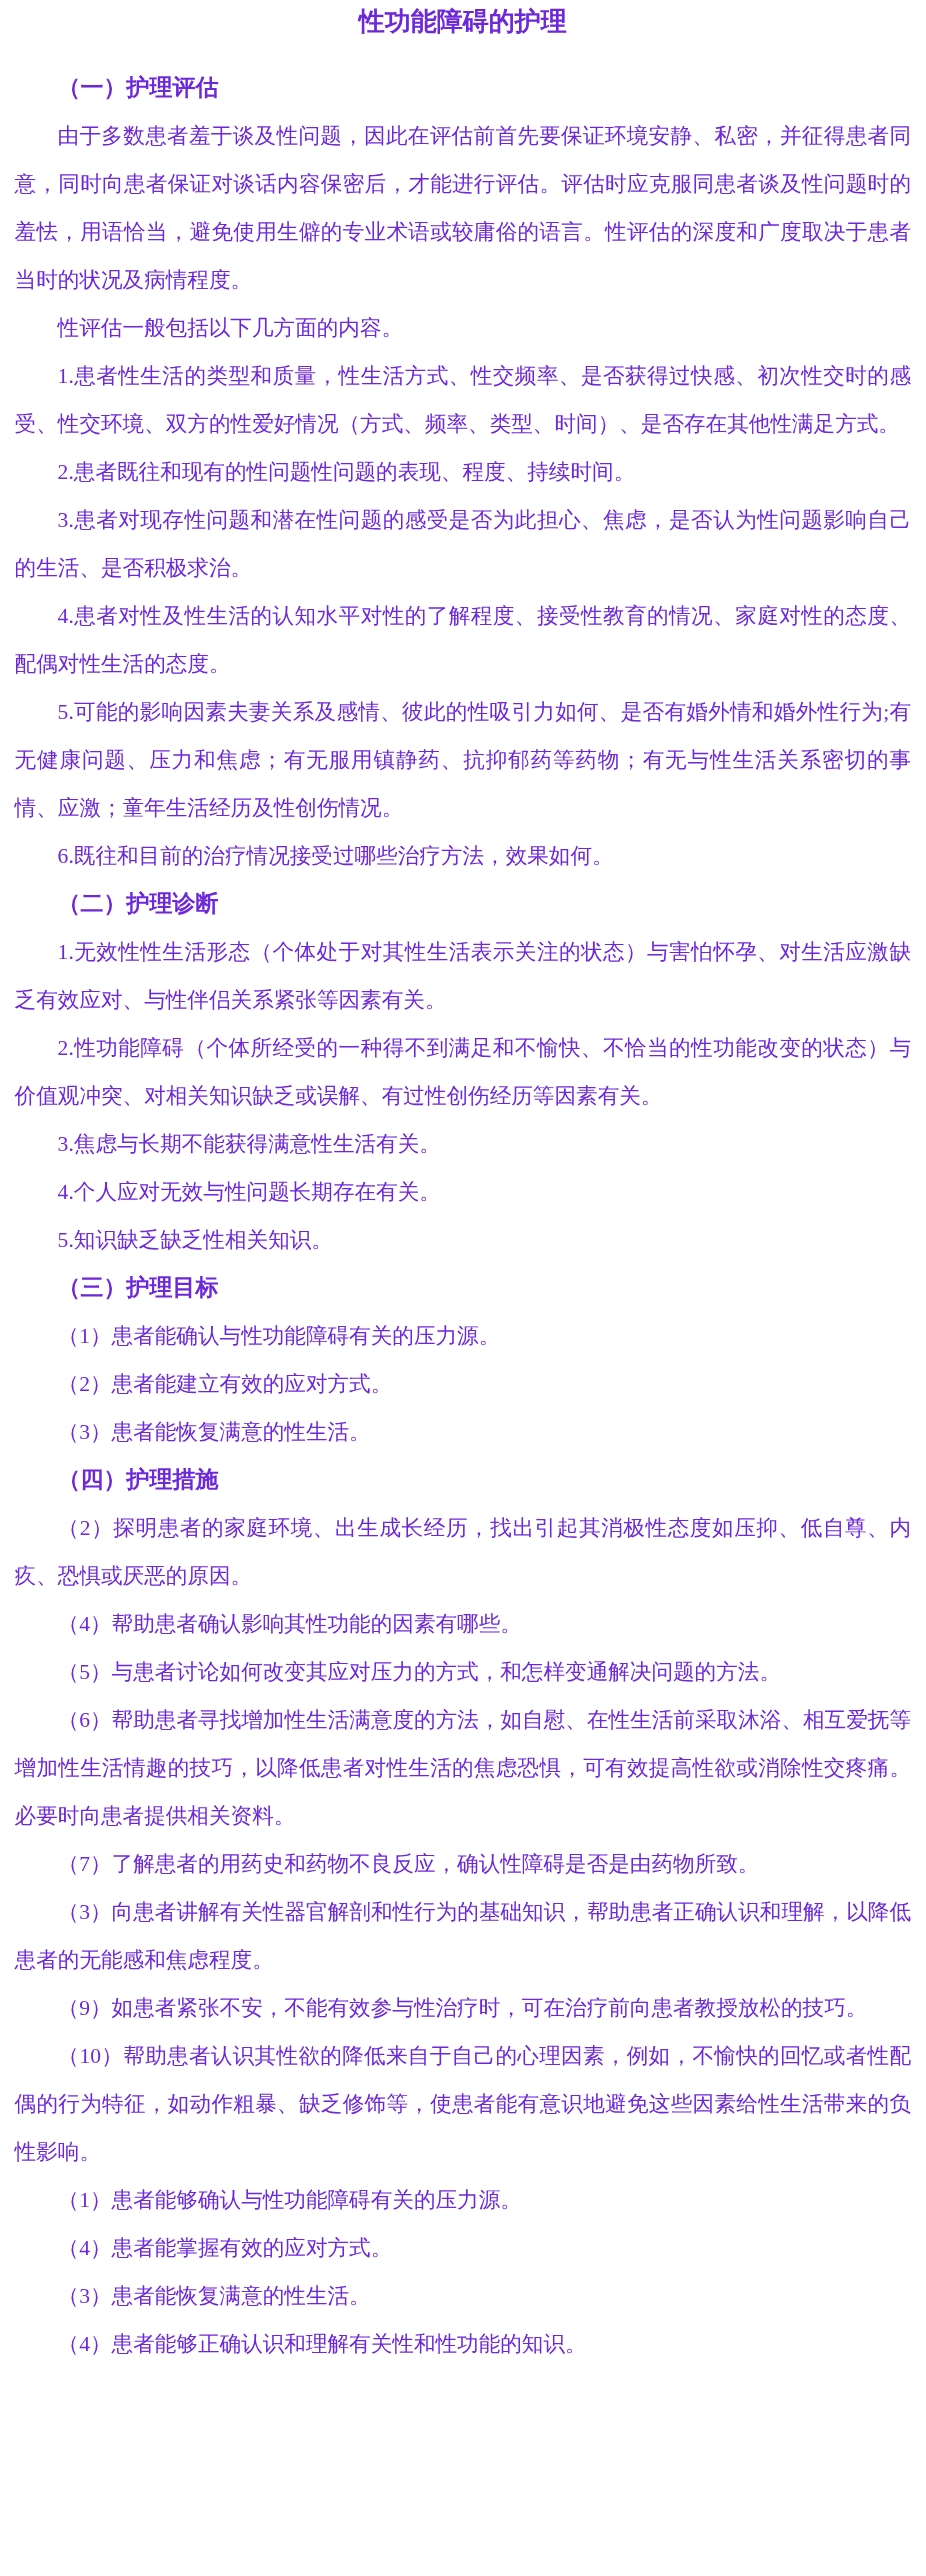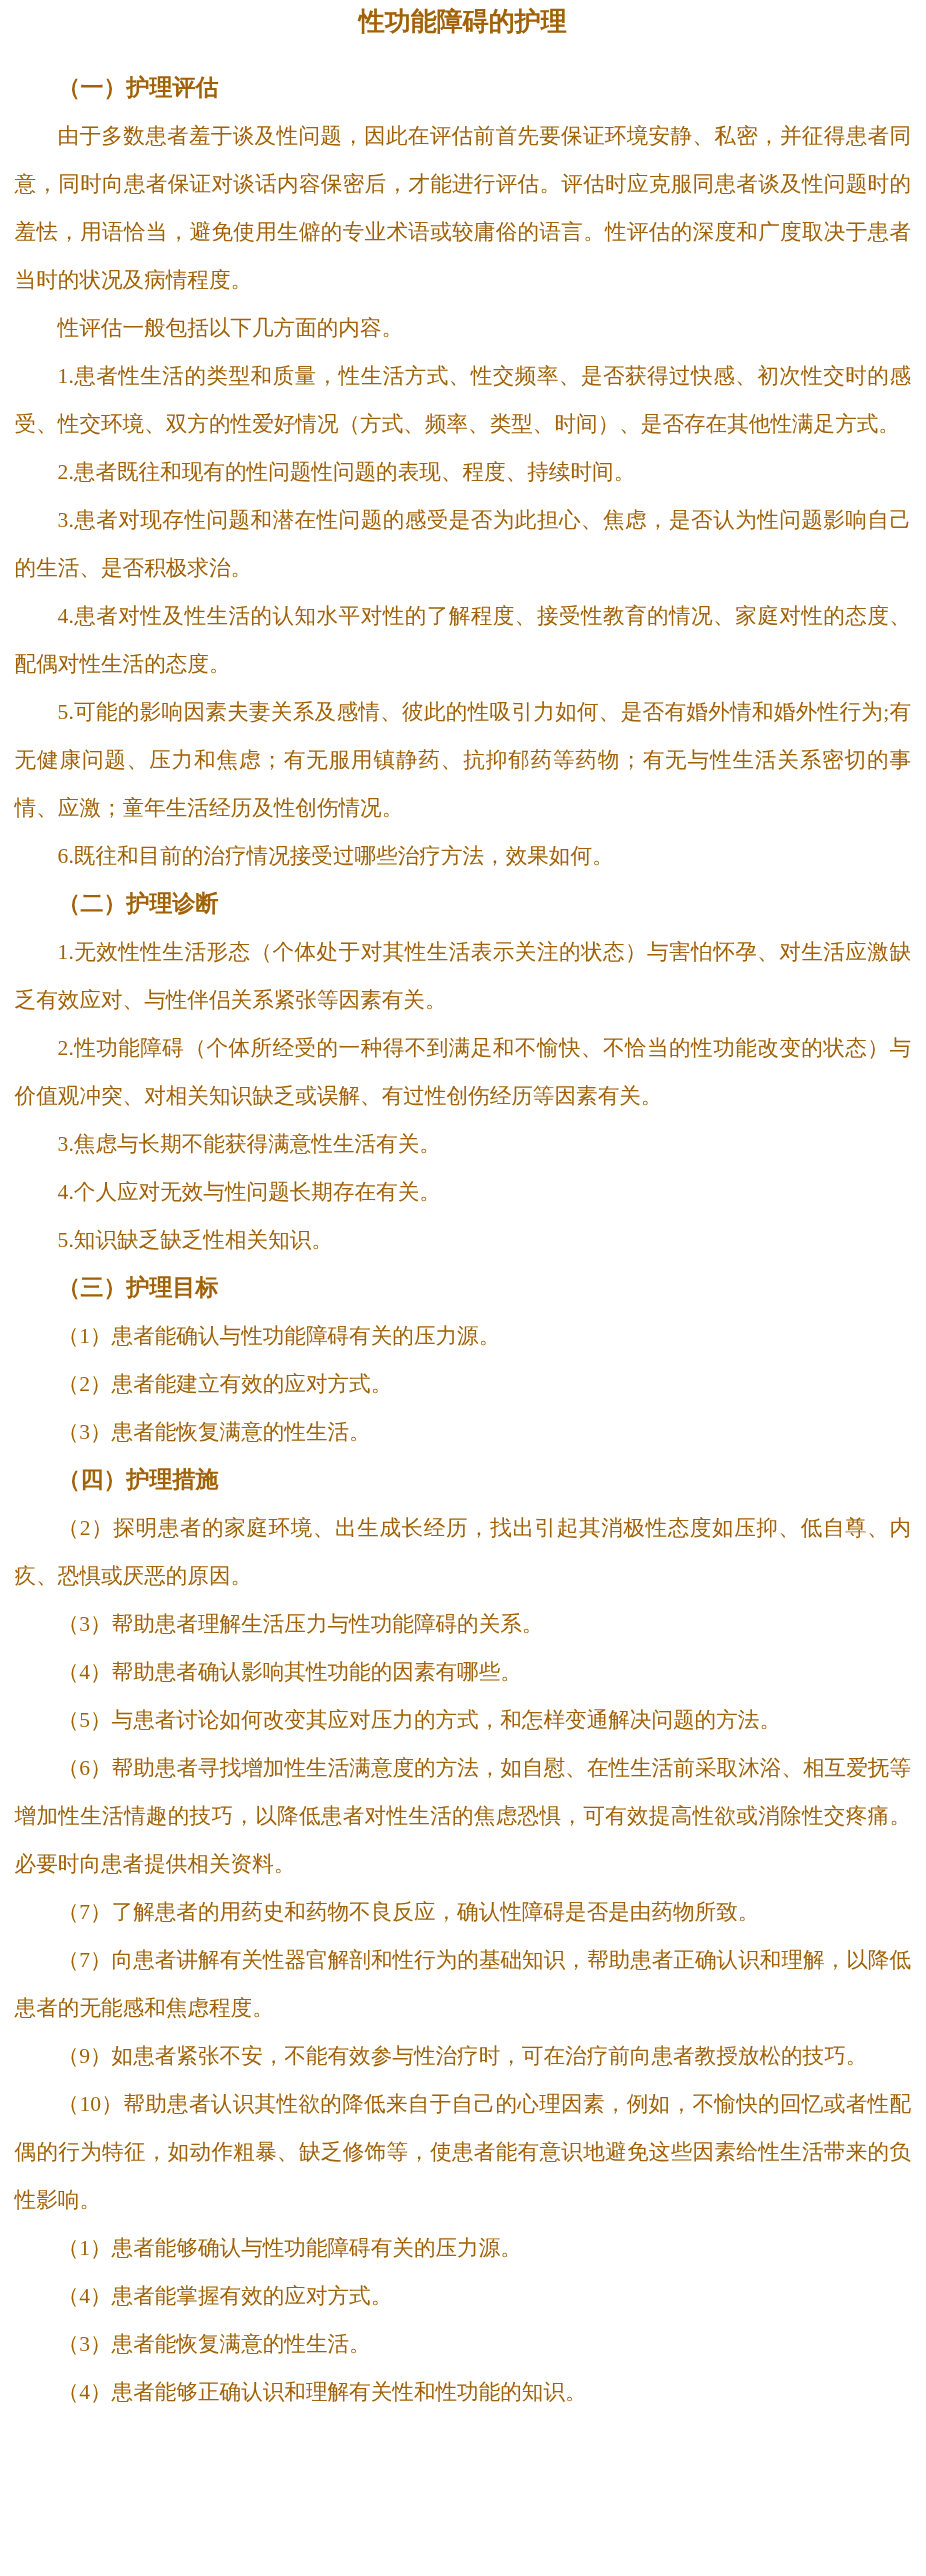--- a/index.html
+++ b/index.html
@@ -9,21 +9,21 @@
   }
   body {
     width: 927px;
   }
   .doc {
     box-sizing: border-box;
     width: 927px;
     min-height: 2576px;
     padding: 0 16px 11.7px 14.6px;
     background: #ffffff;
-    color: #a16207;
+    color: #6d28d9;
     font-family: "Liberation Serif", "DejaVu Serif", serif;
     font-size: 21.6px;
     text-align: justify;
   }
   .title {
     margin: 0 0 20.4px 0;
     font-size: 26px;
     font-weight: bold;
     line-height: 44px;
     text-align: center;
@@ -79,26 +79,25 @@
   <section>
     <h2 class="heading">（三）护理目标</h2>
     <p class="para">（1）患者能确认与性功能障碍有关的压力源。</p>
     <p class="para">（2）患者能建立有效的应对方式。</p>
     <p class="para">（3）患者能恢复满意的性生活。</p>
   </section>
 
   <section>
     <h2 class="heading">（四）护理措施</h2>
     <p class="para">（2）探明患者的家庭环境、出生成长经历，找出引起其消极性态度如压抑、低自尊、内疚、恐惧或厌恶的原因。</p>
-    <p class="para">（3）帮助患者理解生活压力与性功能障碍的关系。</p>
     <p class="para">（4）帮助患者确认影响其性功能的因素有哪些。</p>
     <p class="para">（5）与患者讨论如何改变其应对压力的方式，和怎样变通解决问题的方法。</p>
     <p class="para">（6）帮助患者寻找增加性生活满意度的方法，如自慰、在性生活前采取沐浴、相互爱抚等增加性生活情趣的技巧，以降低患者对性生活的焦虑恐惧，可有效提高性欲或消除性交疼痛。必要时向患者提供相关资料。</p>
     <p class="para">（7）了解患者的用药史和药物不良反应，确认性障碍是否是由药物所致。</p>
-    <p class="para">（7）向患者讲解有关性器官解剖和性行为的基础知识，帮助患者正确认识和理解，以降低患者的无能感和焦虑程度。</p>
+    <p class="para">（3）向患者讲解有关性器官解剖和性行为的基础知识，帮助患者正确认识和理解，以降低患者的无能感和焦虑程度。</p>
     <p class="para">（9）如患者紧张不安，不能有效参与性治疗时，可在治疗前向患者教授放松的技巧。</p>
     <p class="para">（10）帮助患者认识其性欲的降低来自于自己的心理因素，例如，不愉快的回忆或者性配偶的行为特征，如动作粗暴、缺乏修饰等，使患者能有意识地避免这些因素给性生活带来的负性影响。</p>
   </section>
 
   <section>
     <p class="para">（1）患者能够确认与性功能障碍有关的压力源。</p>
     <p class="para">（4）患者能掌握有效的应对方式。</p>
     <p class="para">（3）患者能恢复满意的性生活。</p>
     <p class="para">（4）患者能够正确认识和理解有关性和性功能的知识。</p>
   </section>

